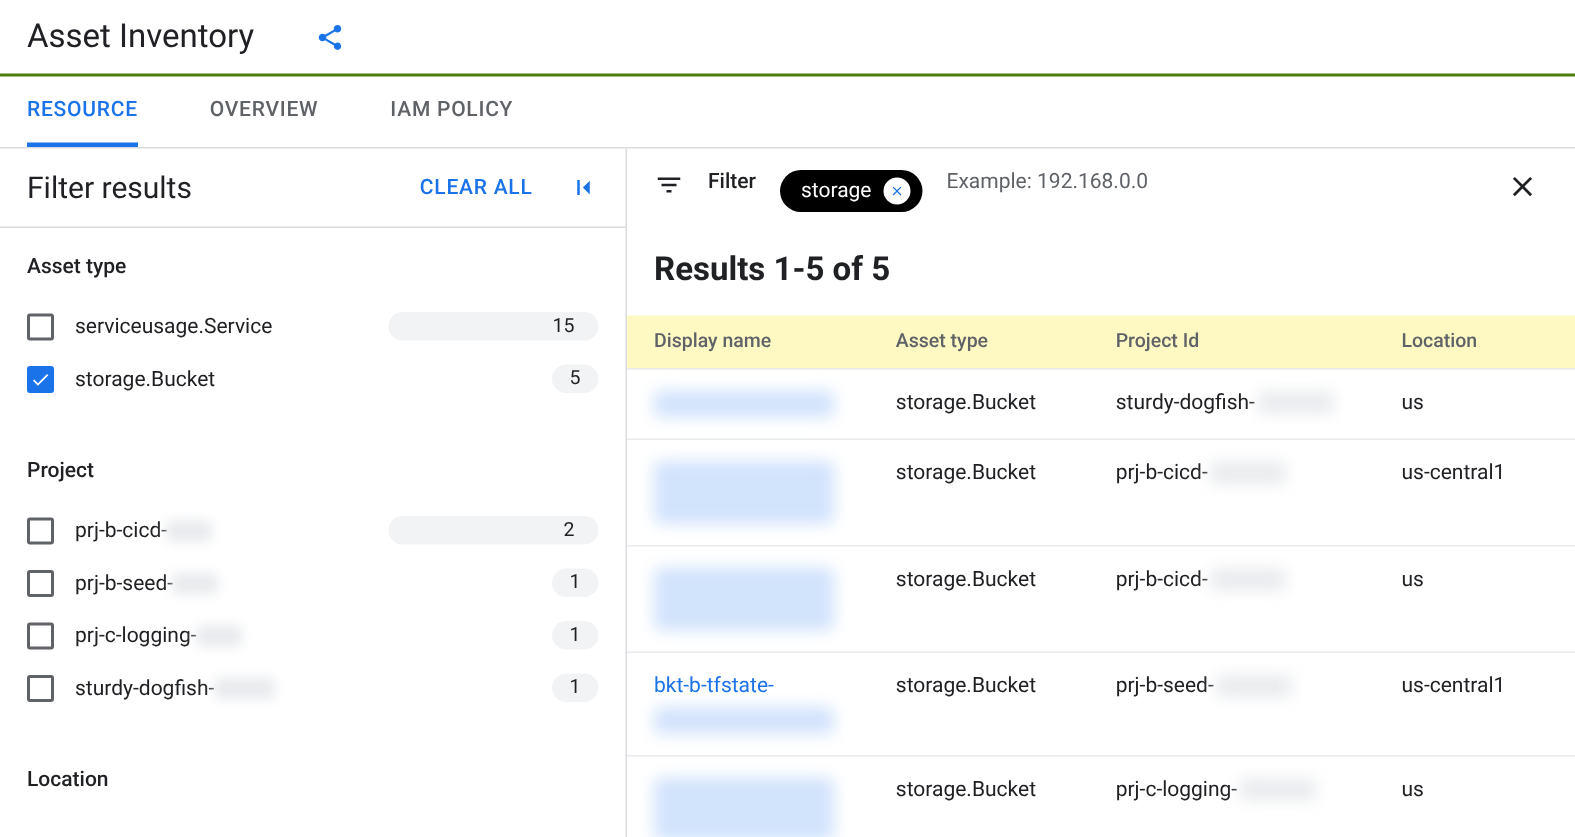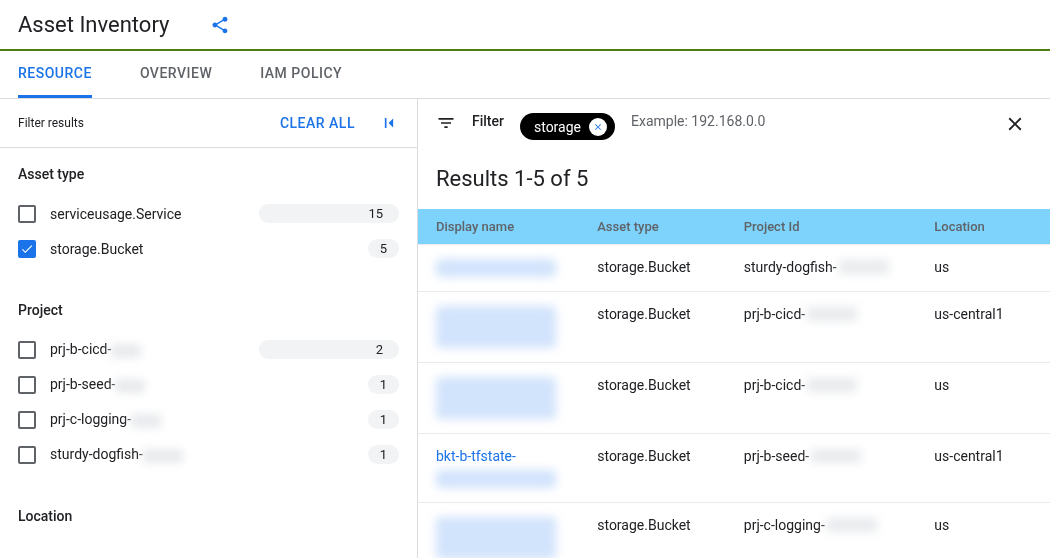--- a/index.html
+++ b/index.html
@@ -62,21 +62,21 @@
       overflow-y: auto;
     }
     .sidebar-header {
       display: flex;
       align-items: center;
       justify-content: space-between;
       padding: 14px 18px;
       border-bottom: 1px solid #dadce0;
     }
     .sidebar-header h2 {
-      font-size: 12px;
+      font-size: 20px;
       font-weight: 400;
     }
     .sidebar-header-actions {
       display: flex;
       align-items: center;
       gap: 24px;
       justify-content: center;
     }
     .clear-all {
       color: #1a73e8;
@@ -211,21 +211,21 @@
       font-weight: bold;
     }
     .results-header {
       display: flex;
       align-items: center;
       padding: 12px 18px 18px;
       gap: 28px;
     }
     .results-title {
       font-size: 22px;
-      font-weight: 400;
+      font-weight: 700;
     }
     .download-btn {
       display: flex;
       align-items: center;
       gap: 8px;
       color: #1a73e8;
       border: 1px solid #dadce0;
       border-radius: 4px;
       padding: 8px 16px;
       font-size: 14px;
@@ -237,21 +237,21 @@
     .download-icon {
       width: 18px;
       height: 18px;
       fill: #1a73e8;
     }
     .table {
       width: 100%;
     }
     .table-header {
       display: flex;
-      background: #7dd3fc;
+      background: #fef9c3;
       padding: 10px 18px;
       font-size: 13px;
       font-weight: 500;
       color: #5f6368;
       border-bottom: 1px solid #e8eaed;
     }
     .col-display { width: 165px; }
     .col-asset { width: 150px; }
     .col-project { width: 195px; }
     .col-location { width: 100px; }

